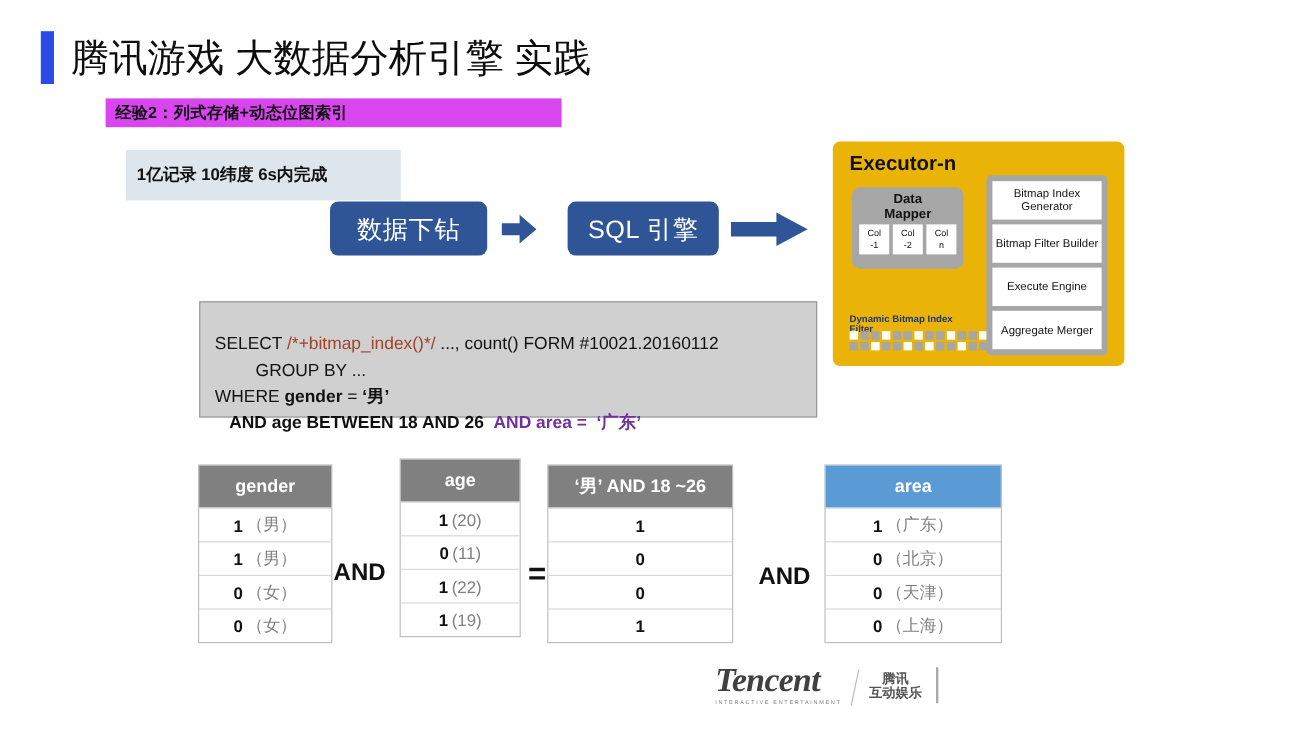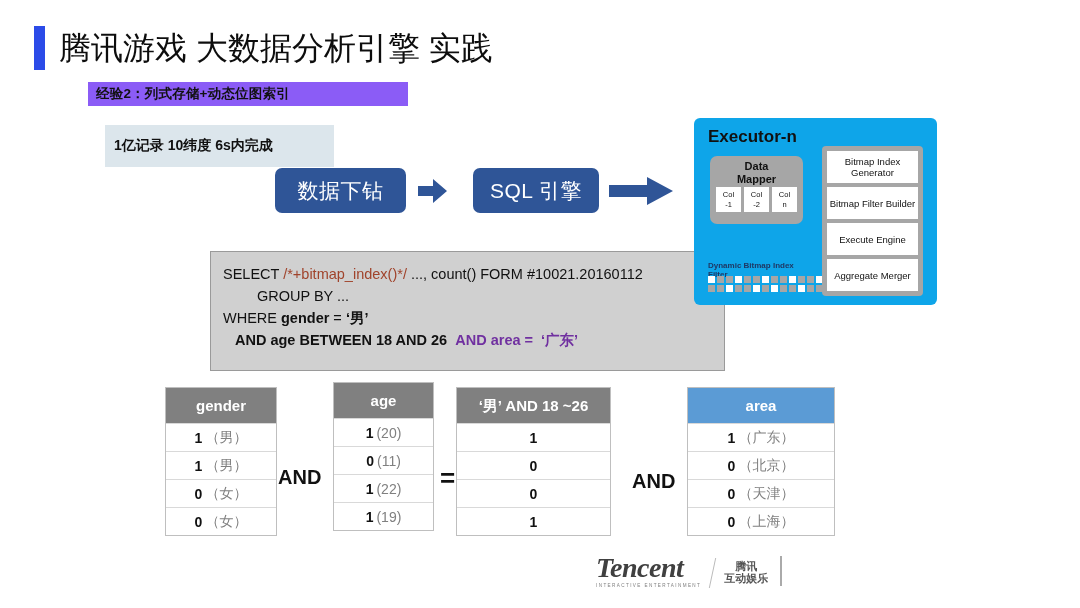--- a/index.html
+++ b/index.html
@@ -14,22 +14,22 @@
   .slide{position:absolute;inset:0;}
 
   
   .title-row{position:absolute;left:34px;top:26px;display:flex;align-items:center;gap:14px;}
   .title-bar{width:11px;height:44px;background:#2B4BE8;}
   .title-text{font-size:32px;font-weight:400;color:#0d0d0d;line-height:44px;white-space:nowrap;}
 
   
   .sub-band{
     position:absolute;left:88px;top:82px;
-    width:320px;height:24px;
-    background:#8b5cf6;
+    width:380px;height:24px;
+    background:#d946ef;
     display:flex;align-items:center;
   }
   .sub-band span{font-size:13.5px;font-weight:bold;color:#111;padding-left:8px;letter-spacing:.2px;}
 
   
   .metric-band{
     position:absolute;left:105px;top:125px;
     width:229px;height:42px;
     background:#DCE6EC;
     display:flex;align-items:center;
@@ -48,42 +48,41 @@
   }
   #box-drill{left:275px;top:168px;width:131px;height:45px;}
   #box-sql{left:473px;top:168px;width:126px;height:45px;}
 
   .arrow-small{position:absolute;left:418px;top:178px;width:30px;height:26px;}
   .arrow-big{position:absolute;left:609px;top:176px;width:65px;height:30px;}
 
   
   .sql-box{
     position:absolute;left:166px;top:251px;
-    width:515px;height:120px;
+    width:515px;height:97px;
     background:#D0D0D0;
     border:1px solid #9a9a9a;
     box-sizing:border-box;
-    padding:11px 0 0 12px;
+    padding:24px 0 0 12px;
     font-size:14.5px;
     line-height:22px;
     color:#111;
-    margin-left:44px;
   }
   .sql-box .ln{white-space:nowrap;}
   .sql-box .indent{padding-left:34px;}
   .sql-box .indent2{padding-left:12px;}
   .hint{color:#A0432B;}
   .b{font-weight:bold;}
   .purple{color:#7030A0;font-weight:bold;}
 
   
   .executor{
     position:absolute;left:694px;top:118px;
     width:243px;height:187px;
-    background:#0ea5e9;
+    background:#eab308;
     border-radius:6px;
     box-sizing:border-box;
   }
   .executor-title{
     position:absolute;left:14px;top:9px;
     font-size:17px;font-weight:bold;color:#111;
   }
   .mapper{
     position:absolute;left:16px;top:38px;
     width:93px;height:68px;

